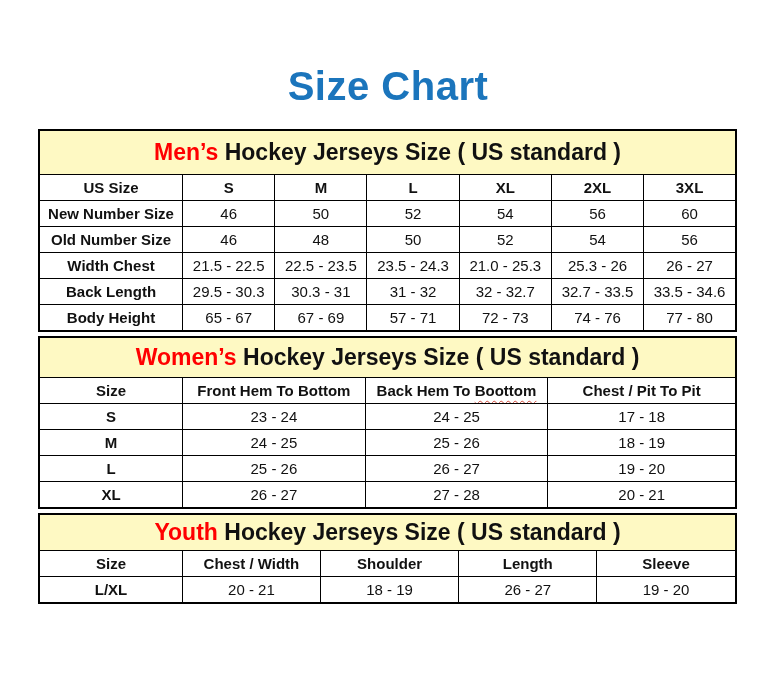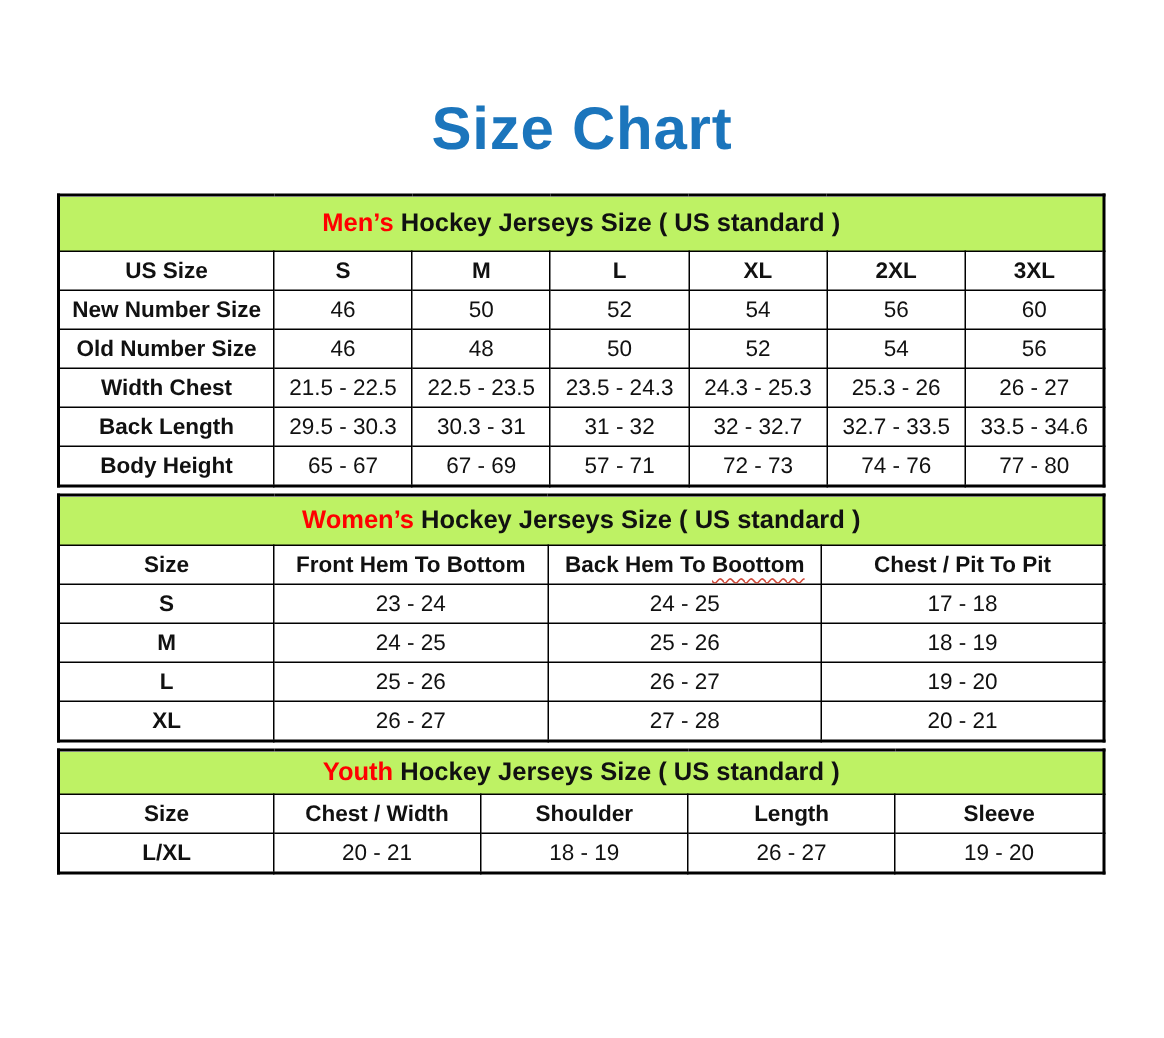--- a/index.html
+++ b/index.html
@@ -27,22 +27,22 @@
   th,td{
     border:1px solid #000;
     text-align:center;
     vertical-align:middle;
     font-size:15px;
     padding:4px 2px;
     overflow:hidden;
     white-space:nowrap;
   }
   .banner{
-    background:#bef264;
-    font-size:17px;
+    background:#fef9c3;
+    font-size:23px;
     font-weight:bold;
     padding:8px 2px;
     border:1px solid #000;
   }
   .banner-women{padding:6px 2px;}
   .banner-youth{padding:4px 2px;}
   .section-name{color:#FF0000;}
   th.col-header{font-weight:bold;}
   th.row-label-plain{font-weight:bold;}
   th.row-label-bold{font-weight:bold;}
@@ -104,21 +104,21 @@
         <td class="cell">50</td>
         <td class="cell">52</td>
         <td class="cell">54</td>
         <td class="cell">56</td>
       </tr>
       <tr>
         <th class="row-label-plain">Width Chest</th>
         <td class="cell">21.5 - 22.5</td>
         <td class="cell">22.5 - 23.5</td>
         <td class="cell">23.5 - 24.3</td>
-        <td class="cell">24.3 - 25.3</td>
+        <td class="cell">21.0 - 25.3</td>
         <td class="cell">25.3 - 26</td>
         <td class="cell">26 - 27</td>
       </tr>
       <tr>
         <th class="row-label-plain">Back Length</th>
         <td class="cell">29.5 - 30.3</td>
         <td class="cell">30.3 - 31</td>
         <td class="cell">31 - 32</td>
         <td class="cell">32 - 32.7</td>
         <td class="cell">32.7 - 33.5</td>

